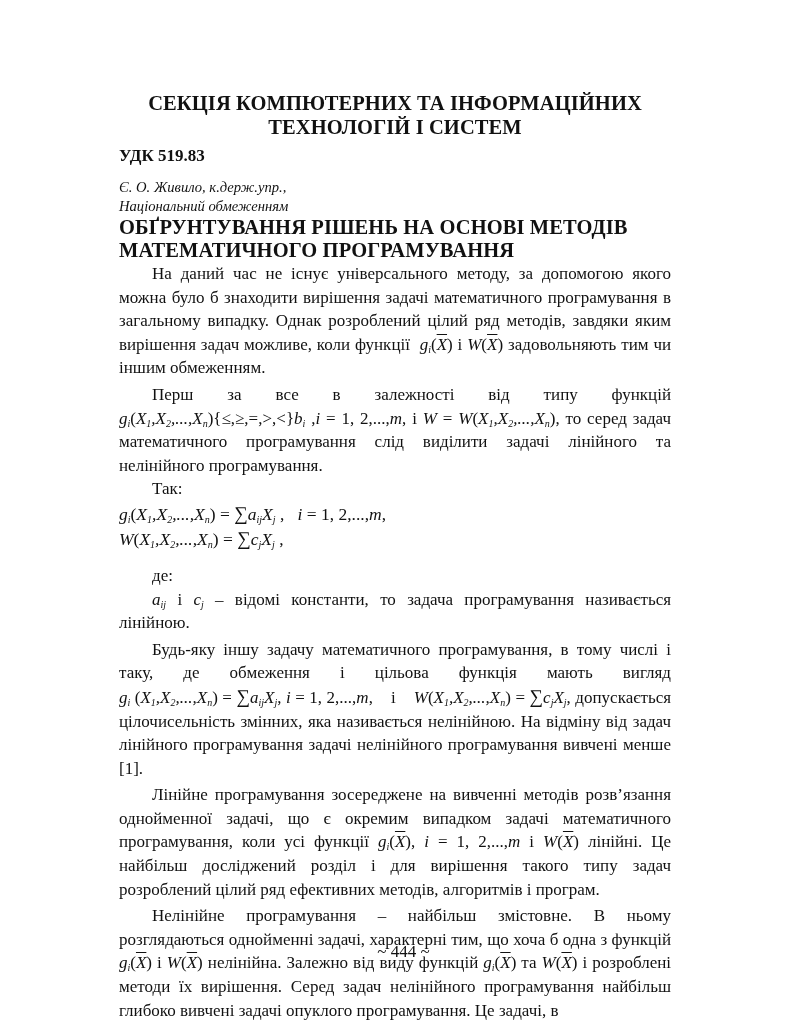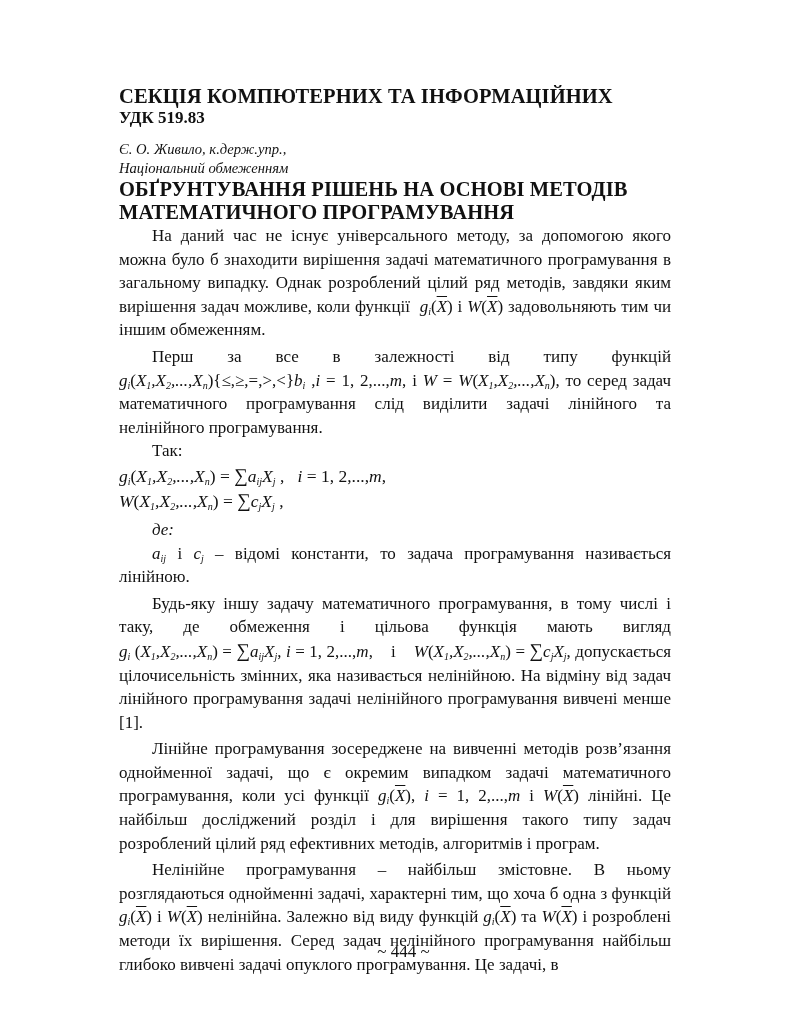--- a/index.html
+++ b/index.html
@@ -1,19 +1,19 @@
 <!DOCTYPE html>
 <html><head>
 <meta charset="utf-8">
 <style>
   html, body { margin: 0; padding: 0; background: #ffffff; }
   body { width: 791px; height: 1024px; position: relative; overflow: hidden;
          font-family: "Liberation Serif", "DejaVu Serif", serif; color: #111; }
   .page { position: absolute; left: 119px; top: 84px; width: 552px; }
-  .section-title { text-align: left; font-weight: bold; font-size: 20.5px; line-height: 24px; margin: 0; letter-spacing: 0.1px; }
+  .section-title { text-align: center; font-weight: bold; font-size: 20.5px; line-height: 24px; margin: 7px; letter-spacing: 0.1px; }
   .udk { font-weight: bold; font-size: 17px; line-height: 20px; }
   .author { text-align: left; font-style: italic; font-size: 14.6px; line-height: 19px; margin-top: 12px; }
   .paper-title { font-weight: bold; font-size: 20.5px; line-height: 23px; margin: 0; letter-spacing: 0.1px; }
   p { margin: 0; font-size: 17px; line-height: 23.6px; text-align: justify; text-indent: 33px; }
   .m { font-style: italic; font-family: "Liberation Serif", serif; white-space: nowrap; }
   .m sub { font-size: 10px; vertical-align: -3px; line-height: 0; }
   .ov { text-decoration: overline; }
   .up { font-style: normal; }
   .formula { text-align: left; font-size: 17px; line-height: 24px; }
   .formula .m { font-size: 17.5px; }
@@ -21,20 +21,21 @@
   .p-small-gap { margin-top: 3px; }
   .pagenum { position: absolute; top: 942px; left: 8px; width: 791px; text-align: center; font-size: 17px; }
 </style>
 </head>
 <body>
 
 <div class="page">
 
   <h1 class="section-title">
     <span>СЕКЦІЯ КОМПЮТЕРНИХ ТА ІНФОРМАЦІЙНИХ</span><br>
+    <span>ТЕХНОЛОГІЙ І СИСТЕМ</span>
   </h1>
 
   <div class="udk">УДК 519.83</div>
 
   <div class="author">
     <div>Є. О. Живило, к.держ.упр.,</div>
     <div>Національний обмеженням</div>
   </div>
 
   <h2 class="paper-title">
@@ -63,21 +64,21 @@
 
   <div class="formula" style="margin-top:1px;">
     <div>
       <span class="m">g<sub>i</sub><span class="up">(</span>X<sub>1</sub>,X<sub>2</sub>,...,X<sub>n</sub><span class="up">) =</span> <span class="sum">∑</span>a<sub>ij</sub>X<sub>j</sub><span class="up"> ,</span> &nbsp; i<span class="up"> = 1, 2,...,</span>m<span class="up">,</span></span>
     </div>
     <div>
       <span class="m">W<span class="up">(</span>X<sub>1</sub>,X<sub>2</sub>,...,X<sub>n</sub><span class="up">) =</span> <span class="sum">∑</span>c<sub>j</sub>X<sub>j</sub><span class="up"> ,</span></span>
     </div>
   </div>
 
-  <p style="margin-top:4px;font-style:italic;">
+  <p style="margin-top:12px;">
     <span>де:</span>
   </p>
 
   <p>
     <span class="m">a<sub>ij</sub></span>
     <span>і</span>
     <span class="m">c<sub>j</sub></span>
     <span>– відомі константи, то задача програмування називається лінійною.</span>
   </p>
 

